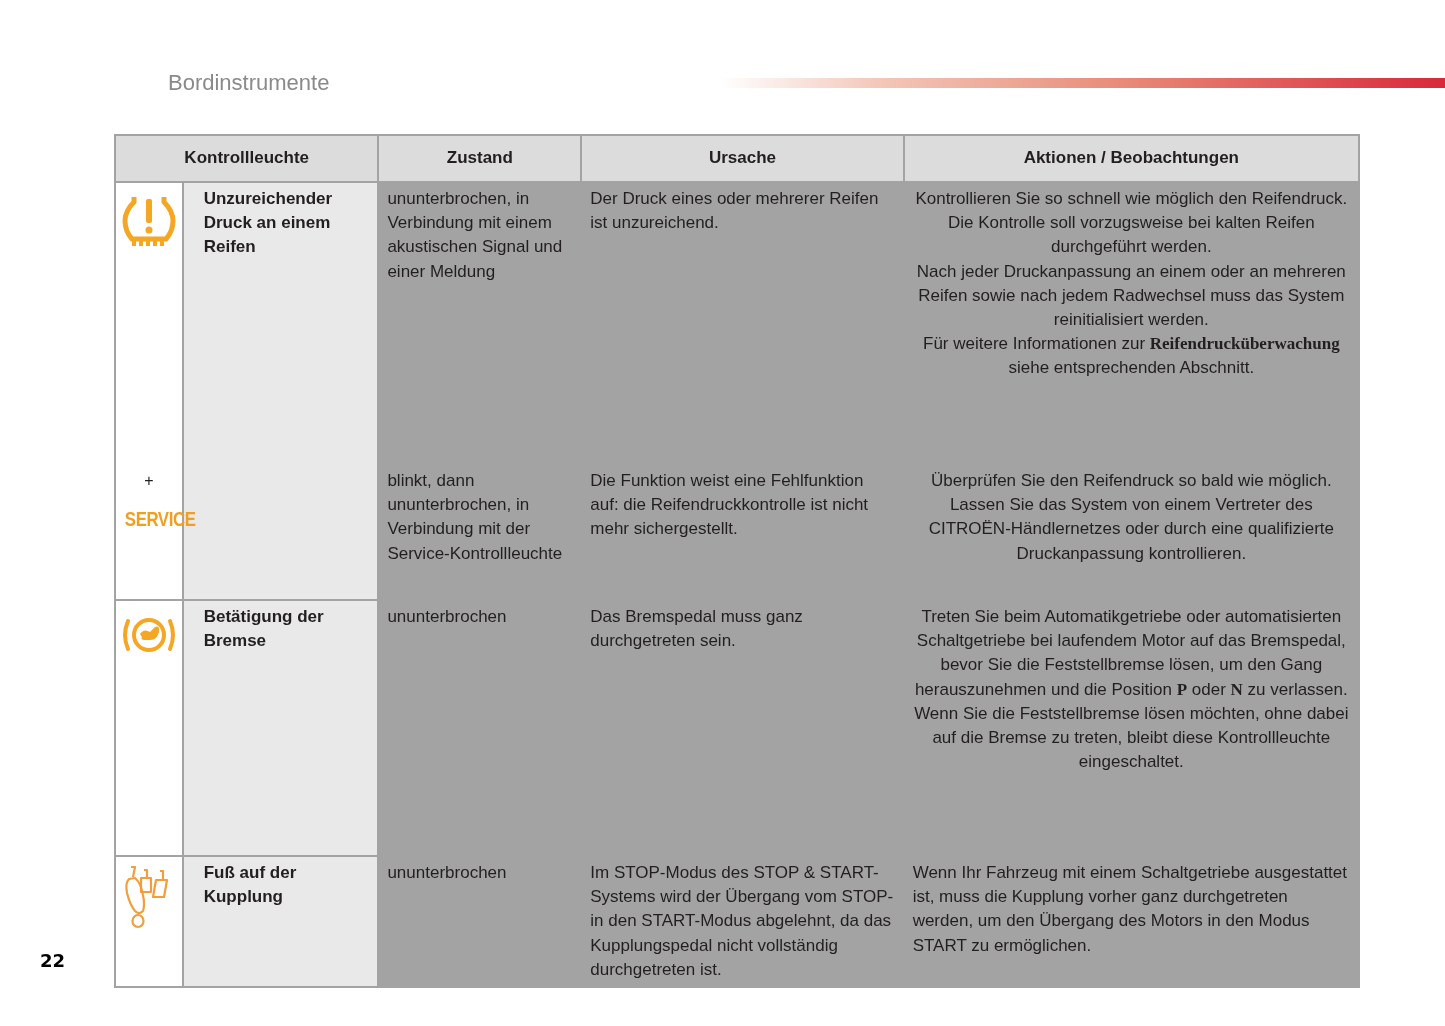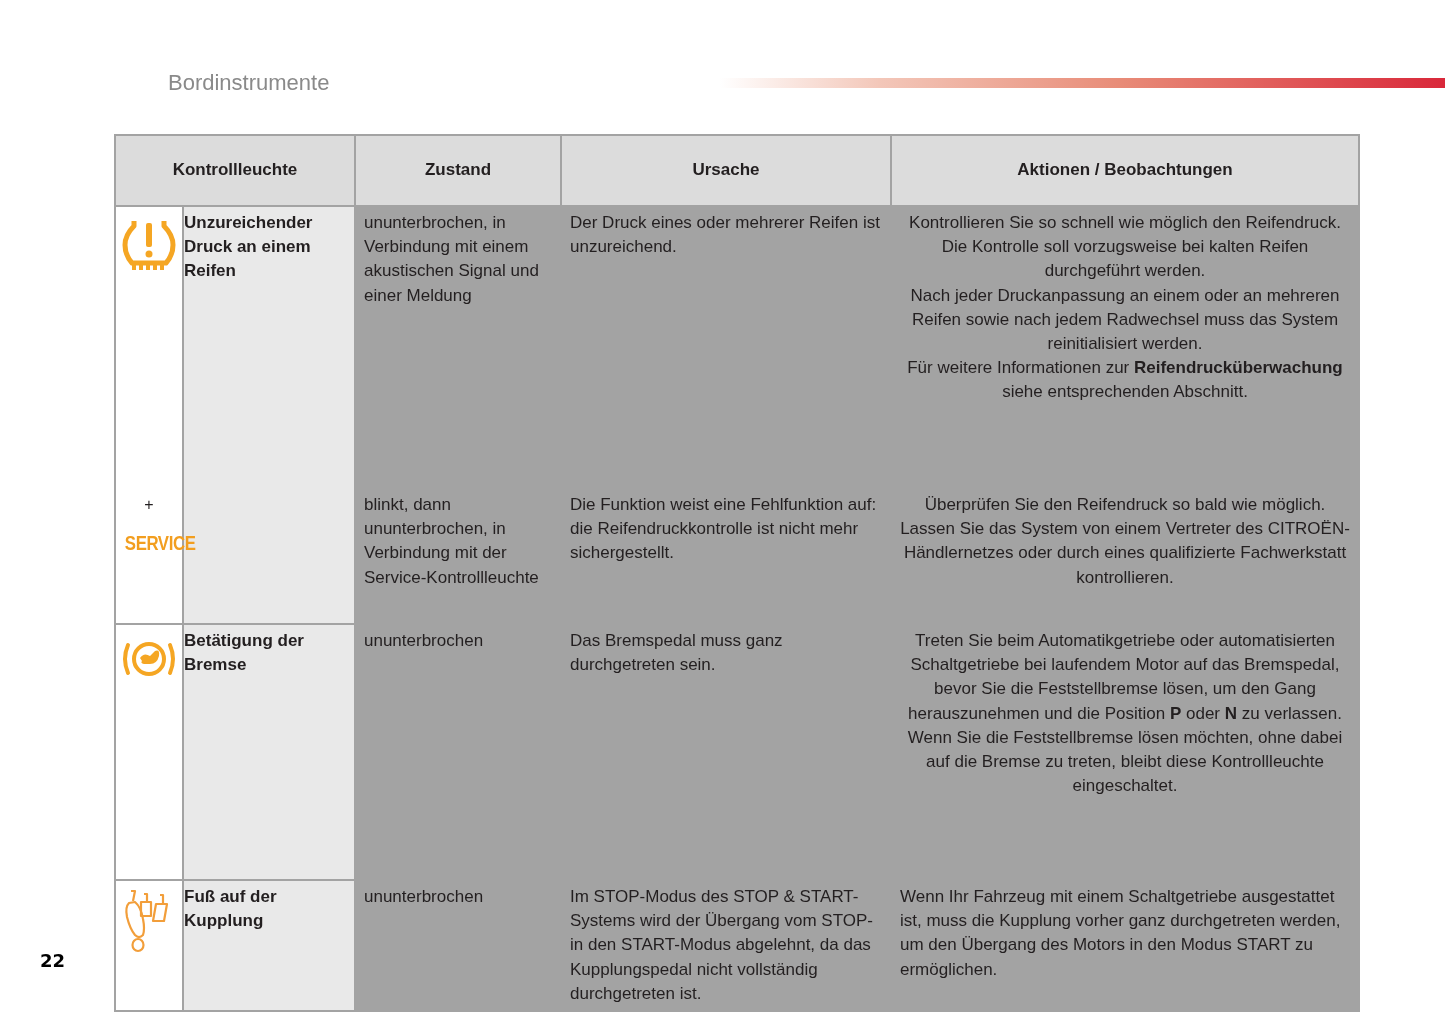--- a/index.html
+++ b/index.html
@@ -7,31 +7,31 @@
          font-family: "Liberation Sans", sans-serif; color: #231f20; }
   .section-title { position: absolute; left: 128px; top: 70px; font-size: 22px; color: #8a8a8a; margin-left: 40px; }
   .header-bar { position: absolute; left: 720px; top: 78px; width: 725px; height: 10px;
     background: linear-gradient(to right, rgba(255,255,255,0) 0%, #f3c7b9 22%, #e88c78 55%, #d9283a 100%); }
   .page-number { position: absolute; left: 40px; top: 950px; font-size: 18px; font-weight: bold; color: #000000;
     font-family: "DejaVu Sans", sans-serif; }
   table.lights { position: absolute; left: 114px; top: 134px; width: 1246px;
     border-collapse: collapse; font-size: 17px; line-height: 24.2px; }
   table.lights th, table.lights td { border: 2px solid #a3a3a3; vertical-align: top; }
   table.lights th { background: #dcdcdc; height: 45px; font-weight: bold; text-align: center;
-    vertical-align: middle; padding: 12px; font-size: 17px; }
+    vertical-align: middle; padding: 0; font-size: 17px; }
   td.icon-cell { width: 64px; padding: 0; text-align: center; background: #fff; }
-  td.name-cell { width: 155px; padding: 4px 0; background: #e9e9e9; font-weight: bold; }
+  td.name-cell { width: 155px; padding: 4px 20px; background: #e9e9e9; font-weight: bold; }
   td.text-cell { padding: 4px 8px; background: #a3a3a3; }
   col.c1 { width: 68px; } col.c2 { width: 172px; } col.c3 { width: 206px; } col.c4 { width: 330px; } col.c5 { width: 468px; }
   .icon { display: block; margin: 10px auto 0; }
   .plus { font-size: 16px; margin-top: 2px; display: block; }
   .service { font-family: "Liberation Sans", sans-serif; font-weight: bold; color: #f29e1f; font-size: 21px;
     letter-spacing: -0.5px; display: inline-block; transform: scaleX(0.8); margin-top: 14px; }
   .para { display: block; text-align: center; }
-  b { font-weight: bold; }
+  b { font-weight: bold; font-family: Liberation Serif, serif; }
 </style>
 </head>
 <body>
 
 <div class="section-title">Bordinstrumente</div>
 <div class="header-bar"></div>
 
 <table class="lights">
   <colgroup>
       <col class="c1">
@@ -79,21 +79,21 @@
         <span class="para">Die Kontrolle soll vorzugsweise bei kalten Reifen durchgeführt werden.</span>
         <span class="para">Nach jeder Druckanpassung an einem oder an mehreren Reifen sowie nach jedem Radwechsel muss das System reinitialisiert werden.</span>
         <span class="para"><span>Für weitere Informationen zur</span> <b>Reifendrucküberwachung</b> <span>siehe entsprechenden Abschnitt.</span></span>
       </td>
     </tr>
     <tr style="height:136px;">
       <td class="text-cell">blinkt, dann ununterbrochen, in Verbindung mit der Service-Kontrollleuchte</td>
       <td class="text-cell">Die Funktion weist eine Fehlfunktion auf: die Reifendruckkontrolle ist nicht mehr sichergestellt.</td>
       <td class="text-cell">
         <span class="para">Überprüfen Sie den Reifendruck so bald wie möglich.</span>
-        <span class="para">Lassen Sie das System von einem Vertreter des CITROËN-Händlernetzes oder durch eines qualifizierte Fachwerkstatt kontrollieren.</span>
+        <span class="para">Lassen Sie das System von einem Vertreter des CITROËN-Händlernetzes oder durch eine qualifizierte Druckanpassung kontrollieren.</span>
       </td>
     </tr>
 
     <tr style="height:256px;">
       <td class="icon-cell">
         <svg class="icon" width="60" height="44" viewBox="0 0 60 44" style="margin-top:12px;">
           <g fill="none" stroke="#f5a623" stroke-width="4" stroke-linecap="round">
             <circle cx="30" cy="22" r="15"></circle>
             <path d="M9 8 Q3 22 9 36"></path>
             <path d="M51 8 Q57 22 51 36"></path>

